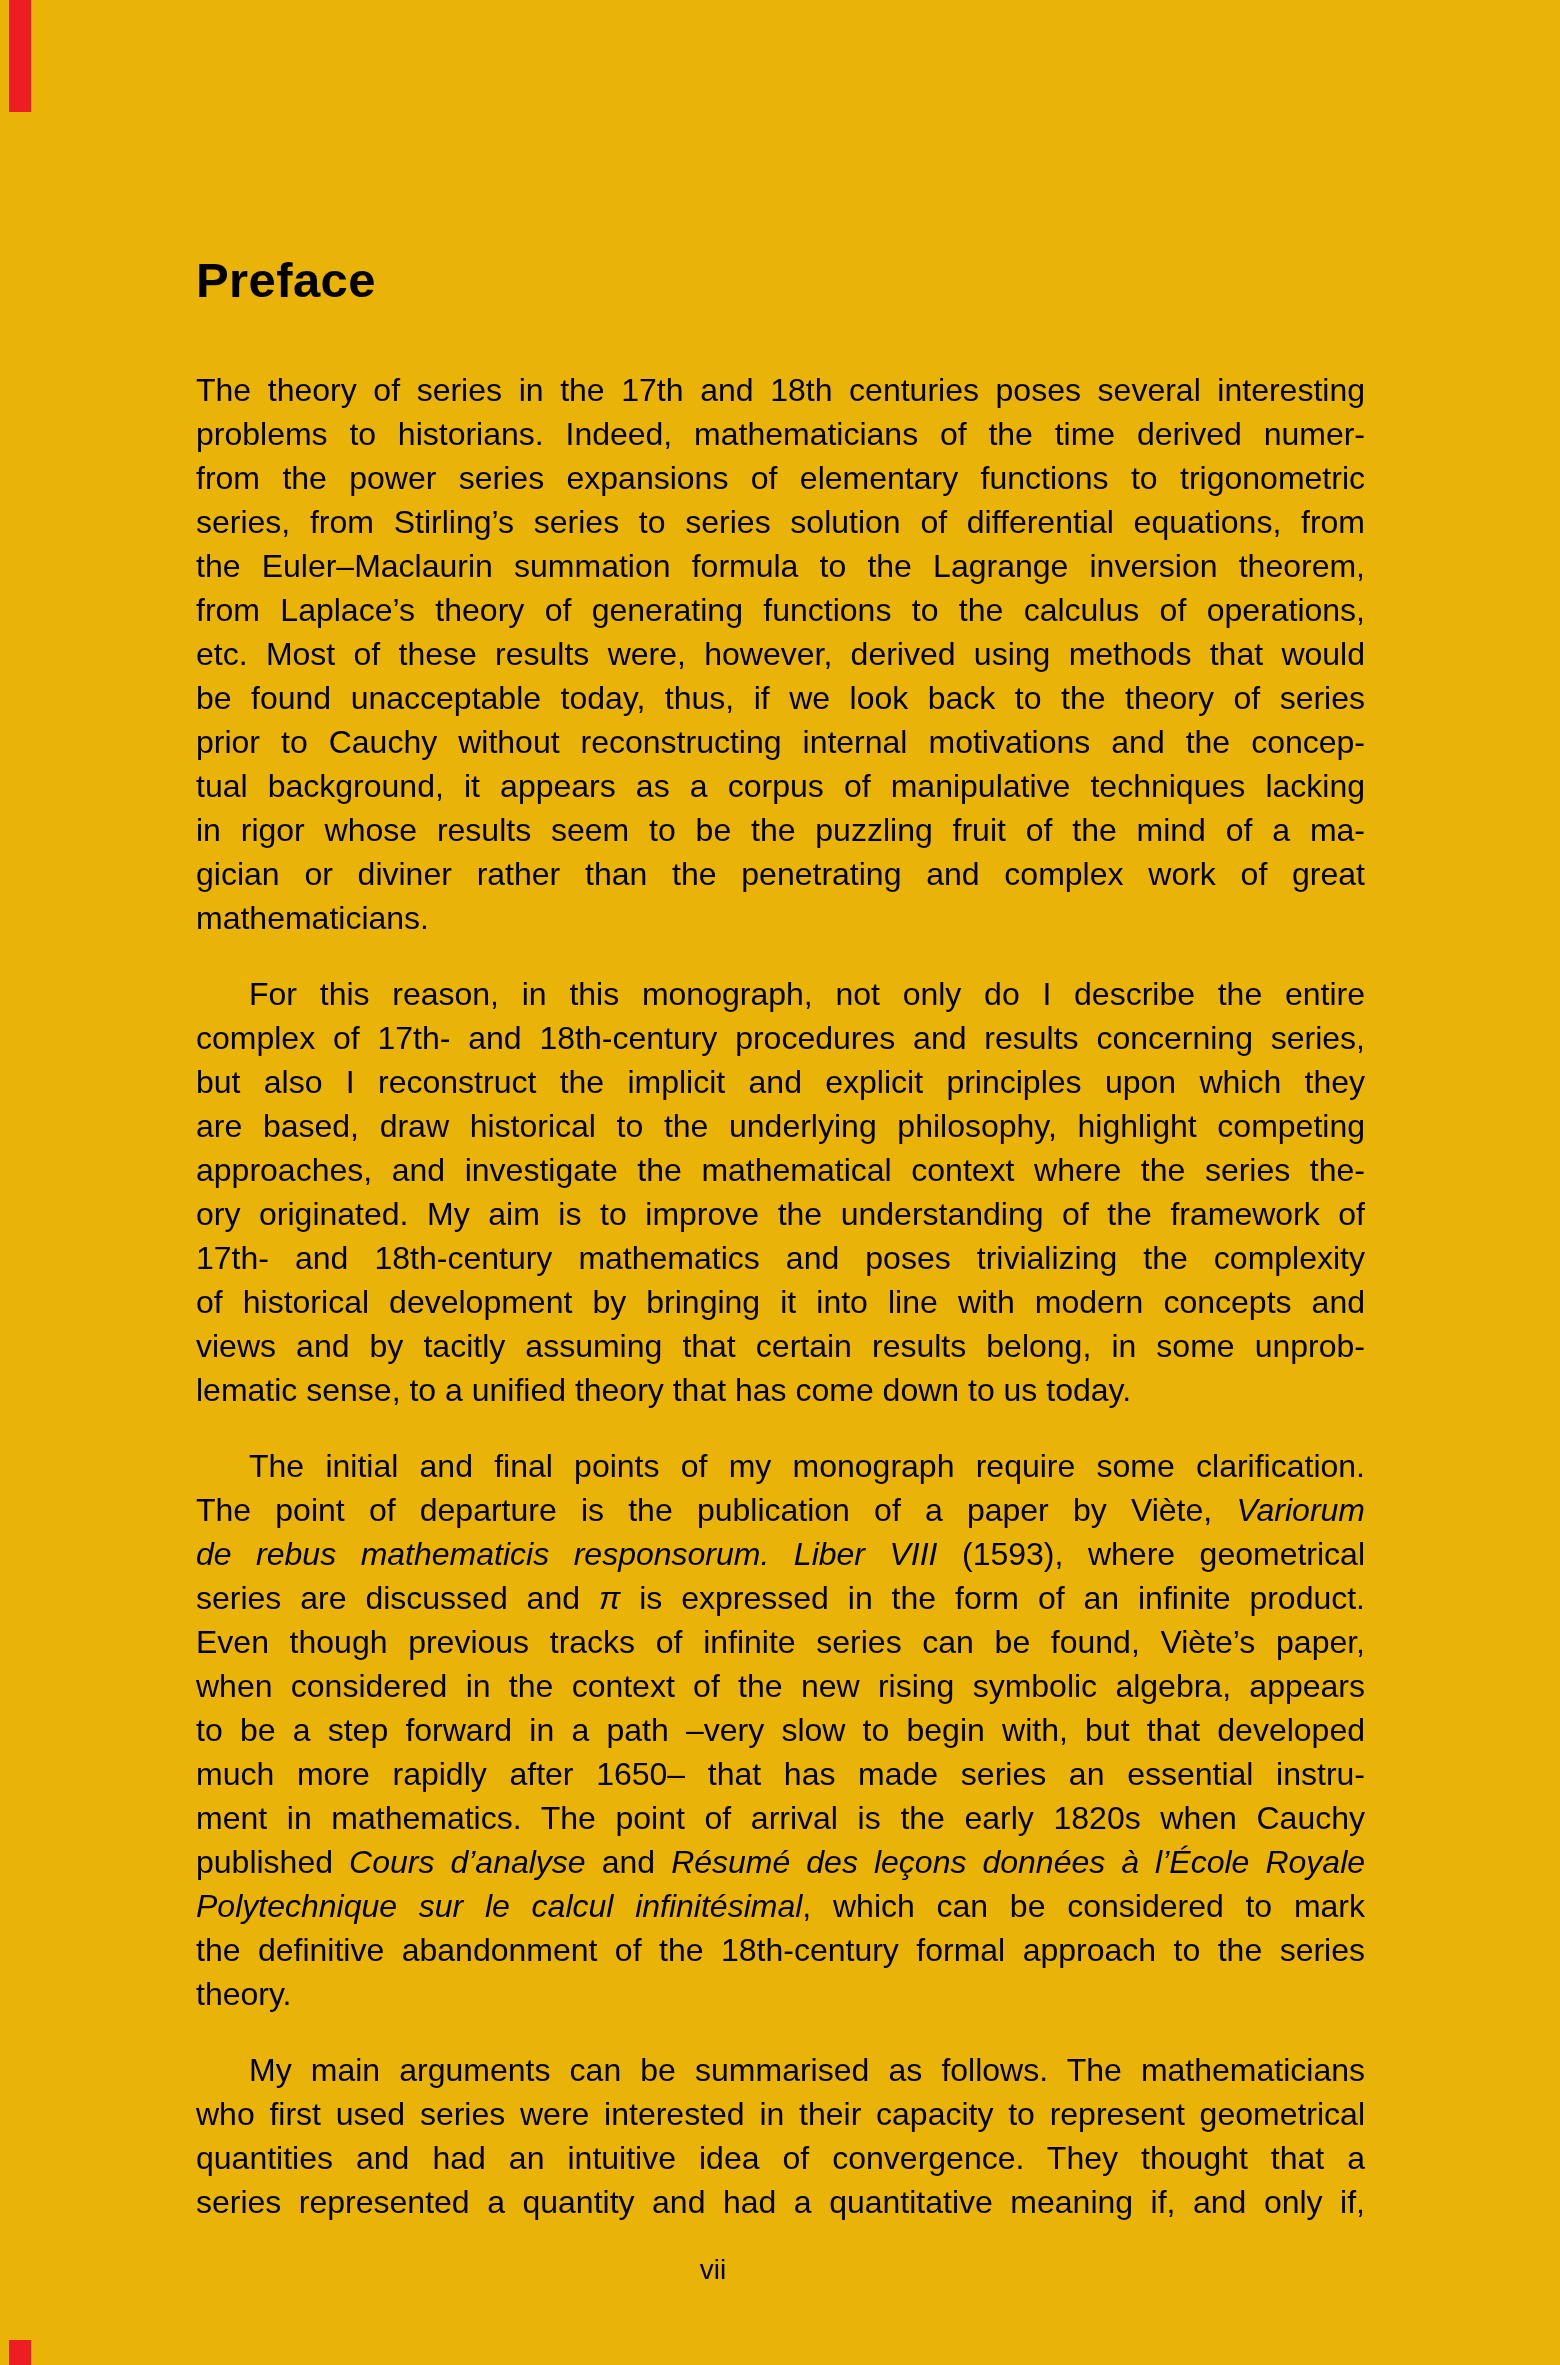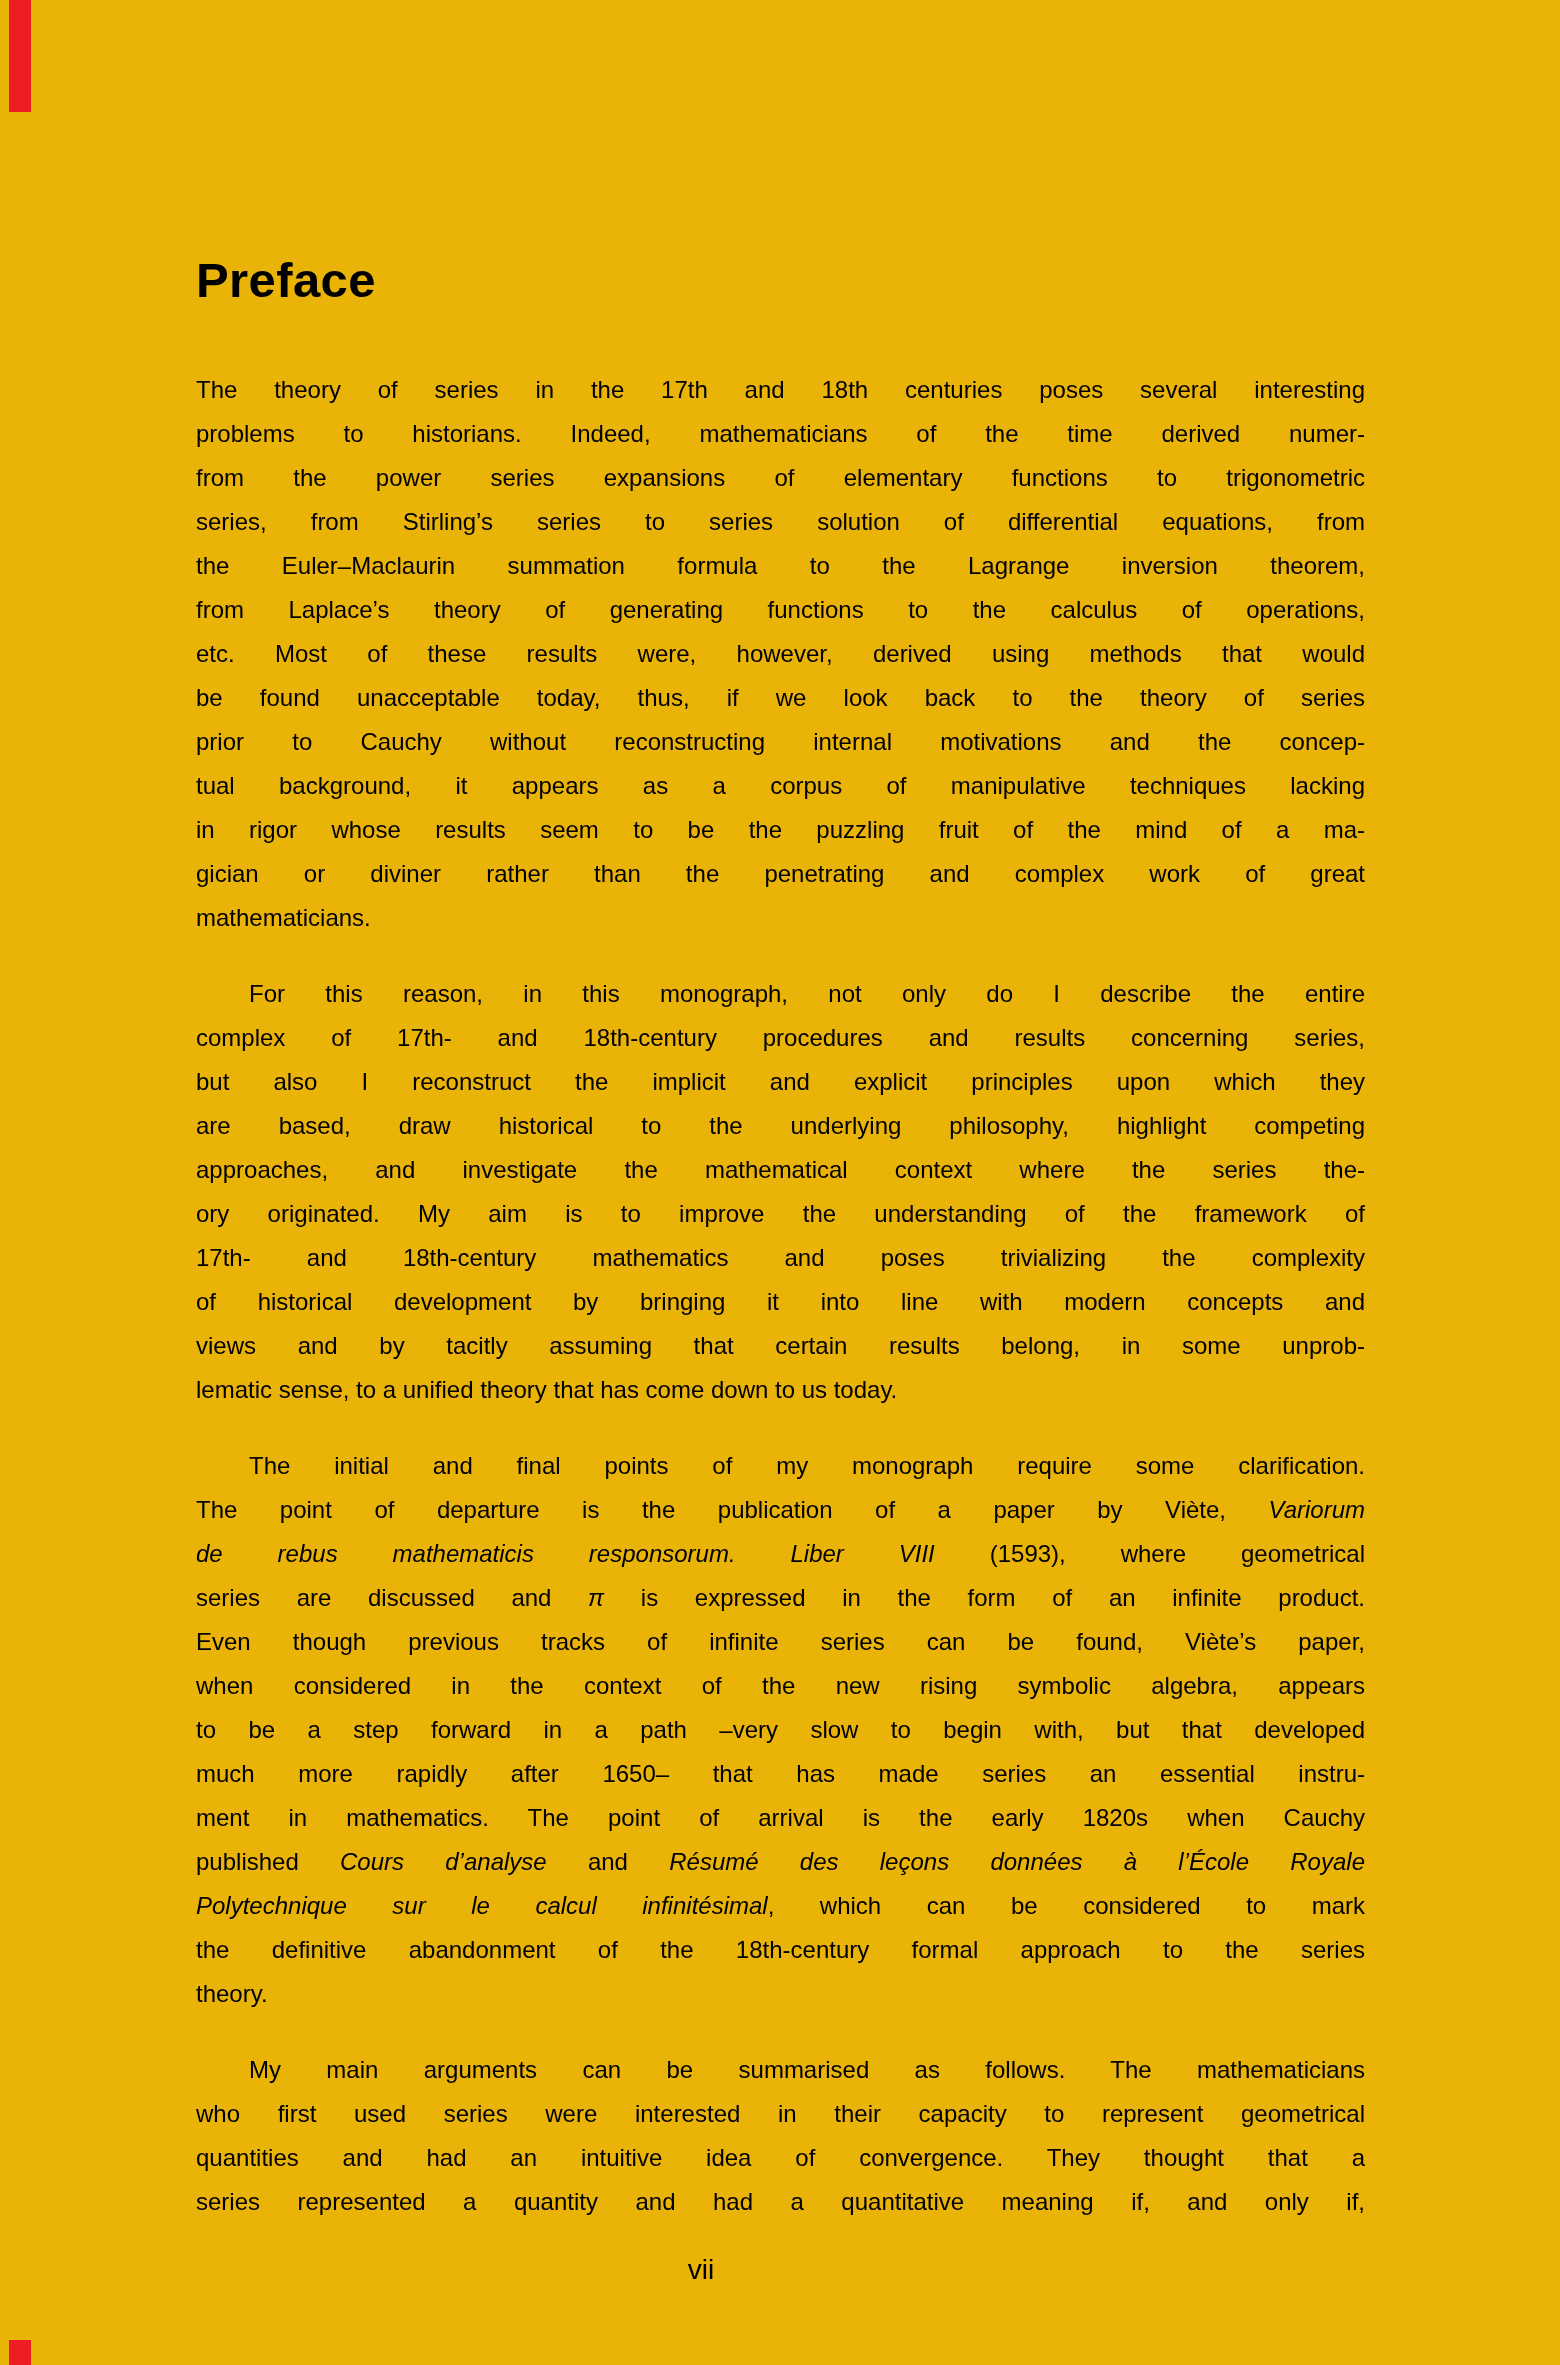--- a/index.html
+++ b/index.html
@@ -37,40 +37,40 @@
   }
   .body-block {
     position: absolute;
     left: 196px;
     top: 368px;
     width: 1169px;
   }
   .line {
     height: 44px;
     line-height: 44px;
-    font-size: 24px;
+    font-size: 32px;
     text-align: justify;
     text-align-last: justify;
     text-justify: inter-word;
     white-space: normal;
     overflow: visible;
   }
   .line.end {
     text-align-last: left;
   }
   .line.indent {
     text-indent: 53px;
     margin-top: 32px;
   }
   .it {
     font-style: italic;
   }
   .page-number {
     position: absolute;
-    left: 3px;
+    left: 15px;
     top: 2248px;
     width: 1396px;
     text-align: center;
     font-size: 28px;
     line-height: 44px;
     color: #000000;
   }
 </style>
 </head>
 <body>

